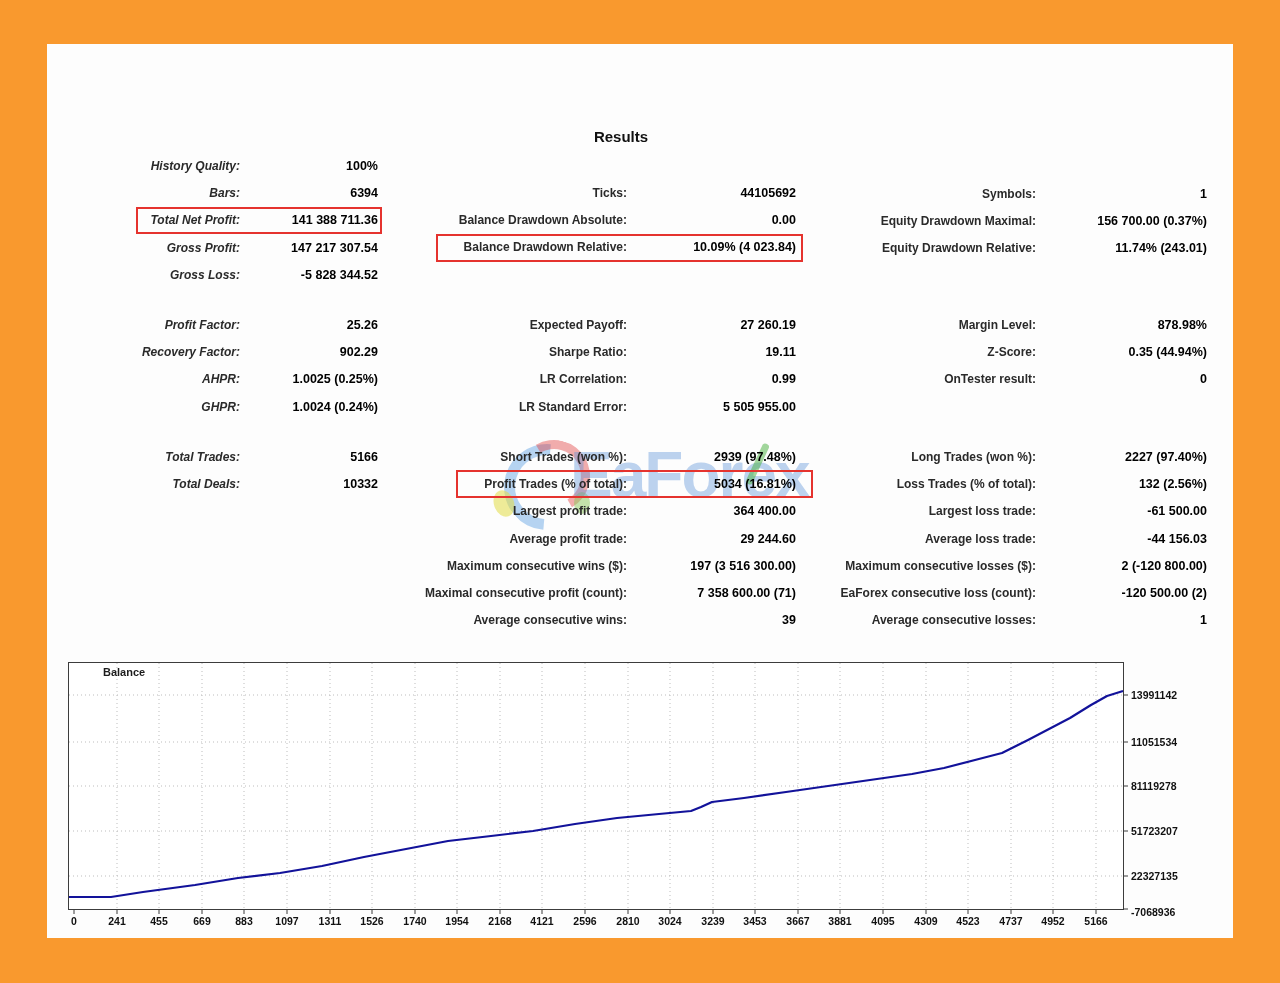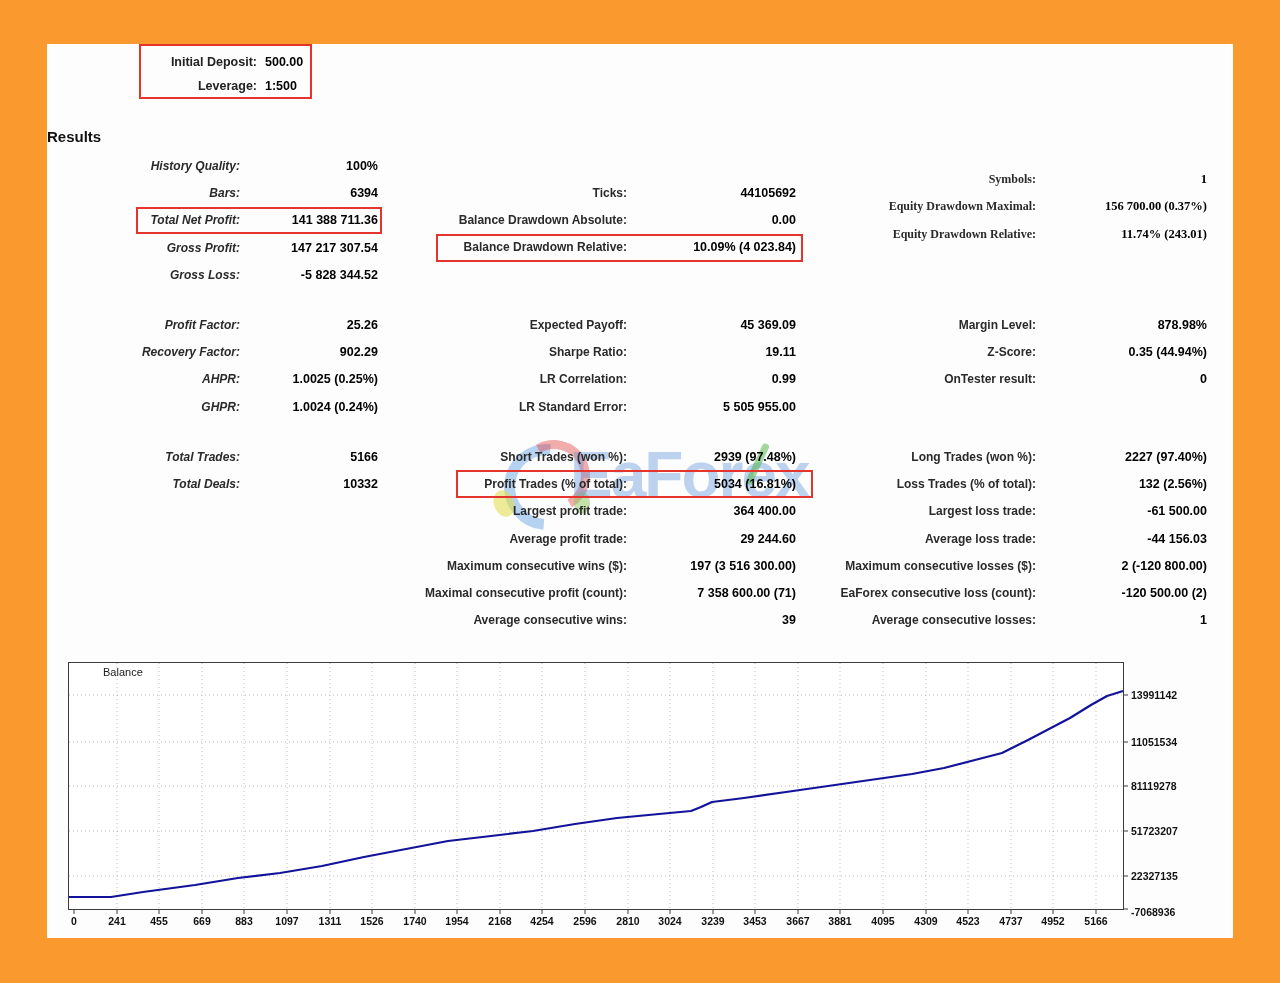--- a/index.html
+++ b/index.html
@@ -6,72 +6,62 @@
   body{font-family:"Liberation Sans",sans-serif;}
   .frame{position:relative;width:1280px;height:983px;background:#F9992E;overflow:hidden;}
   .sheet{position:absolute;left:47px;top:44px;width:1186px;height:894px;background:#fdfdfd;}
 
   
   .deposit{position:absolute;left:92px;top:0;width:173px;height:55px;border:2px solid #E5332E;box-sizing:border-box;padding-top:4px;z-index:2;}
   .deposit .drow{display:flex;align-items:center;height:24px;}
   .deposit .dlbl{width:116px;text-align:right;font-size:12.5px;font-weight:600;color:#222;white-space:nowrap;}
   .deposit .dval{margin-left:8px;font-size:12.5px;font-weight:700;color:#000;white-space:nowrap;}
 
-  .title{position:absolute;left:0;top:84px;width:1148px;text-align:left;font-size:15px;font-weight:700;color:#111;z-index:1;}
+  .title{position:absolute;left:0;top:84px;width:1148px;text-align:center;font-size:15px;font-weight:700;color:#111;z-index:1;}
 
   
   .blk{position:absolute;z-index:1;}
   .row{display:flex;align-items:center;height:27.3px;}
   .lbl{text-align:right;font-size:12px;font-weight:700;color:#2a2a2a;white-space:nowrap;}
   .val{text-align:right;font-size:12.5px;font-weight:700;color:#000;white-space:nowrap;}
   .c1 .lbl{width:153px;font-style:italic;} .c1 .val{width:138px;}
   .c2 .lbl{width:230px;} .c2 .val{width:169px;}
   .c3 .lbl{width:229px;} .c3 .val{width:171px;}
   #c1b1{left:40px;top:108px;} #c1b2{left:40px;top:267px;} #c1b3{left:40px;top:399px;}
   #c2b1{left:350px;top:135px;} #c2b2{left:350px;top:267px;} #c2b3{left:350px;top:399px;}
-  #c3b1{left:760px;top:122px;font-family:Liberation Serif, serif;} #c3b2{left:760px;top:267px;} #c3b3{left:760px;top:399px;}
+  #c3b1{left:760px;top:136px;} #c3b2{left:760px;top:267px;} #c3b3{left:760px;top:399px;}
 
   
   .hbox{position:absolute;border:2px solid #E5332E;box-sizing:border-box;z-index:3;pointer-events:none;}
   #hb-netprofit{left:89px;top:163px;width:246px;height:27px;}
   #hb-bddmax{left:389px;top:190px;width:367px;height:28px;}
   #hb-profittrades{left:409px;top:426px;width:357px;height:28px;}
 
   
   .watermark{position:absolute;left:405px;top:388px;width:420px;height:100px;z-index:0;}
   .wm-text{position:absolute;left:118px;top:6px;font-size:64px;font-weight:700;color:rgba(90,145,215,0.40);letter-spacing:-2px;white-space:nowrap;}
   .wm-arc1{position:absolute;left:52px;top:12px;width:64px;height:64px;border-radius:50%;border:11px solid rgba(110,170,230,0.50);border-right-color:transparent;border-bottom-color:transparent;transform:rotate(-40deg);}
   .wm-arc2{position:absolute;left:66px;top:8px;width:54px;height:54px;border-radius:50%;border:9px solid rgba(225,60,60,0.42);border-left-color:transparent;border-bottom-color:transparent;transform:rotate(15deg);}
   .wm-blob-y{position:absolute;left:42px;top:58px;width:20px;height:27px;border-radius:50%;background:rgba(225,220,70,0.55);transform:rotate(-20deg);}
   .wm-blob-g{position:absolute;left:122px;top:60px;width:16px;height:22px;border-radius:50%;background:rgba(140,200,90,0.50);}
   .wm-slash{position:absolute;left:302px;top:10px;width:7px;height:44px;background:rgba(70,175,60,0.50);transform:rotate(25deg);border-radius:3px;}
 
   
   .chart-wrap{position:absolute;left:21px;top:618px;width:1054px;height:246px;border:1px solid #3c3c3c;background:#fff;z-index:1;}
   .chart-wrap svg{position:absolute;left:0;top:0;overflow:visible;}
-  .series-label{position:absolute;left:6px;top:3px;font-size:11px;font-weight:400;color:#1c1c1c;z-index:2;padding-left:28px;}
+  .series-label{position:absolute;left:6px;top:3px;font-size:11px;font-weight:700;color:#1c1c1c;z-index:2;padding-left:28px;}
   .xlab{position:absolute;top:252px;transform:translateX(-50%);font-size:10.5px;font-weight:600;color:#111;white-space:nowrap;}
   .ylab{position:absolute;left:1062px;transform:translateY(-50%);font-size:10.5px;font-weight:600;color:#111;white-space:nowrap;}
 </style>
 </head>
 <body>
 
 <div class="frame">
   <div class="sheet">
 
-    <div class="deposit">
-      <div class="drow">
-        <span class="dlbl">Initial Deposit:</span>
-        <span class="dval">500.00</span>
-      </div>
-      <div class="drow">
-        <span class="dlbl">Leverage:</span>
-        <span class="dval">1:500</span>
-      </div>
-    </div>
 
     <div class="title">Results</div>
 
     <div class="watermark">
       <div class="wm-arc1"></div>
       <div class="wm-arc2"></div>
       <div class="wm-blob-y"></div>
       <div class="wm-blob-g"></div>
       <div class="wm-text">EaForex</div>
       <div class="wm-slash"></div>
@@ -138,21 +128,21 @@
           <span class="val">0.00</span>
         </div>
       <div class="row">
           <span class="lbl">Balance Drawdown Relative:</span>
           <span class="val">10.09% (4 023.84)</span>
         </div>
     </div>
     <div class="blk c2" id="c2b2">
       <div class="row">
           <span class="lbl">Expected Payoff:</span>
-          <span class="val">45 369.09</span>
+          <span class="val">27 260.19</span>
         </div>
       <div class="row">
           <span class="lbl">Sharpe Ratio:</span>
           <span class="val">19.11</span>
         </div>
       <div class="row">
           <span class="lbl">LR Correlation:</span>
           <span class="val">0.99</span>
         </div>
       <div class="row">
@@ -328,21 +318,21 @@
       <span class="xlab" style="left:48px">241</span>
       <span class="xlab" style="left:90px">455</span>
       <span class="xlab" style="left:133px">669</span>
       <span class="xlab" style="left:175px">883</span>
       <span class="xlab" style="left:218px">1097</span>
       <span class="xlab" style="left:261px">1311</span>
       <span class="xlab" style="left:303px">1526</span>
       <span class="xlab" style="left:346px">1740</span>
       <span class="xlab" style="left:388px">1954</span>
       <span class="xlab" style="left:431px">2168</span>
-      <span class="xlab" style="left:473px">4254</span>
+      <span class="xlab" style="left:473px">4121</span>
       <span class="xlab" style="left:516px">2596</span>
       <span class="xlab" style="left:559px">2810</span>
       <span class="xlab" style="left:601px">3024</span>
       <span class="xlab" style="left:644px">3239</span>
       <span class="xlab" style="left:686px">3453</span>
       <span class="xlab" style="left:729px">3667</span>
       <span class="xlab" style="left:771px">3881</span>
       <span class="xlab" style="left:814px">4095</span>
       <span class="xlab" style="left:857px">4309</span>
       <span class="xlab" style="left:899px">4523</span>

